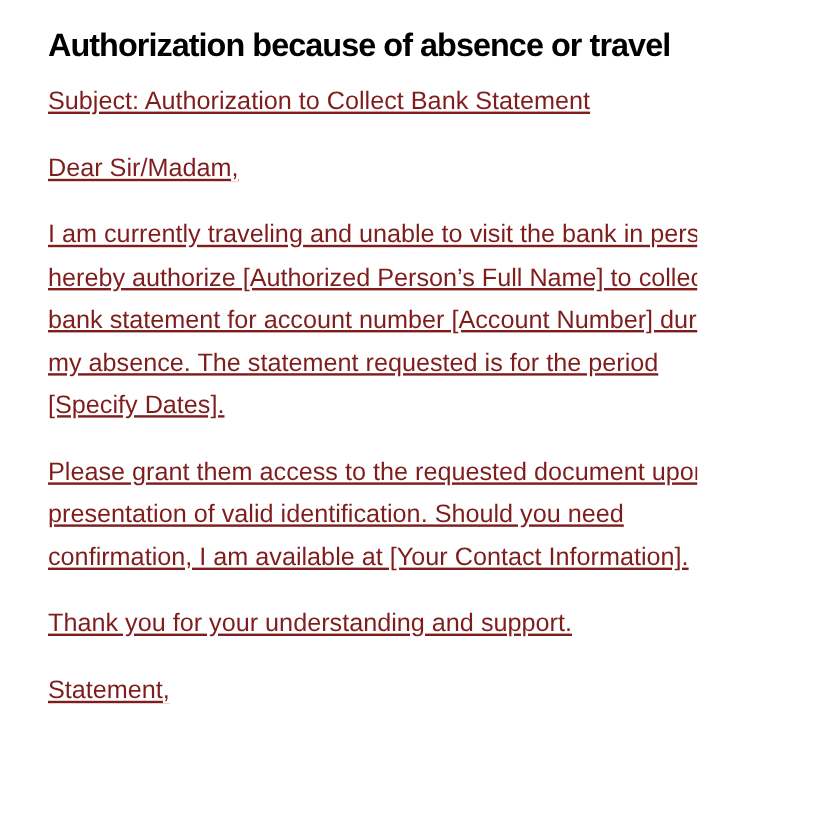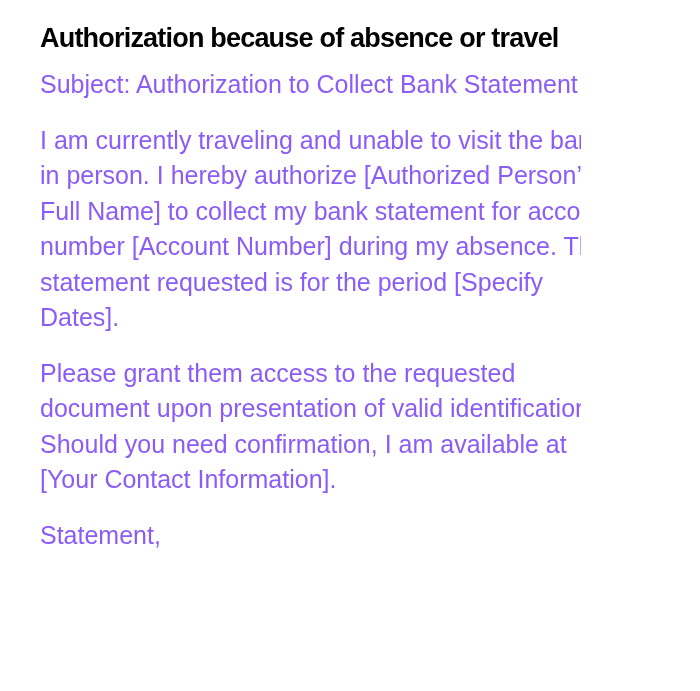--- a/index.html
+++ b/index.html
@@ -24,37 +24,40 @@
     margin: 0 0 13px 0;
     font-size: 27px;
     font-weight: 700;
     letter-spacing: -0.8px;
     line-height: 32px;
     color: #000000;
   }
   .para {
     margin: 0 0 20px 0;
     max-width: 588px;
-    font-size: 25px;
+    font-size: 21px;
     line-height: 35.5px;
-    color: #8b5cf6;
+    color: #7f1d1d;
     letter-spacing: 0;
+    text-decoration: underline;
   }
 </style>
 </head>
 <body>
 
 <main class="page">
   <article class="letter">
     <h1 class="title">Authorization because of absence or travel</h1>
 
     <p class="para">Subject: Authorization to Collect Bank Statement</p>
 
+    <p class="para">Dear Sir/Madam,</p>
 
     <p class="para">I am currently traveling and unable to visit the bank in person. I hereby authorize [Authorized Person’s Full Name] to collect my bank statement for account number [Account Number] during my absence. The statement requested is for the period [Specify Dates].</p>
 
     <p class="para">Please grant them access to the requested document upon presentation of valid identification. Should you need confirmation, I am available at [Your Contact Information].</p>
 
+    <p class="para">Thank you for your understanding and support.</p>
 
     <p class="para">Statement,</p>
 
   </article>
 </main>
 
 </body></html>

